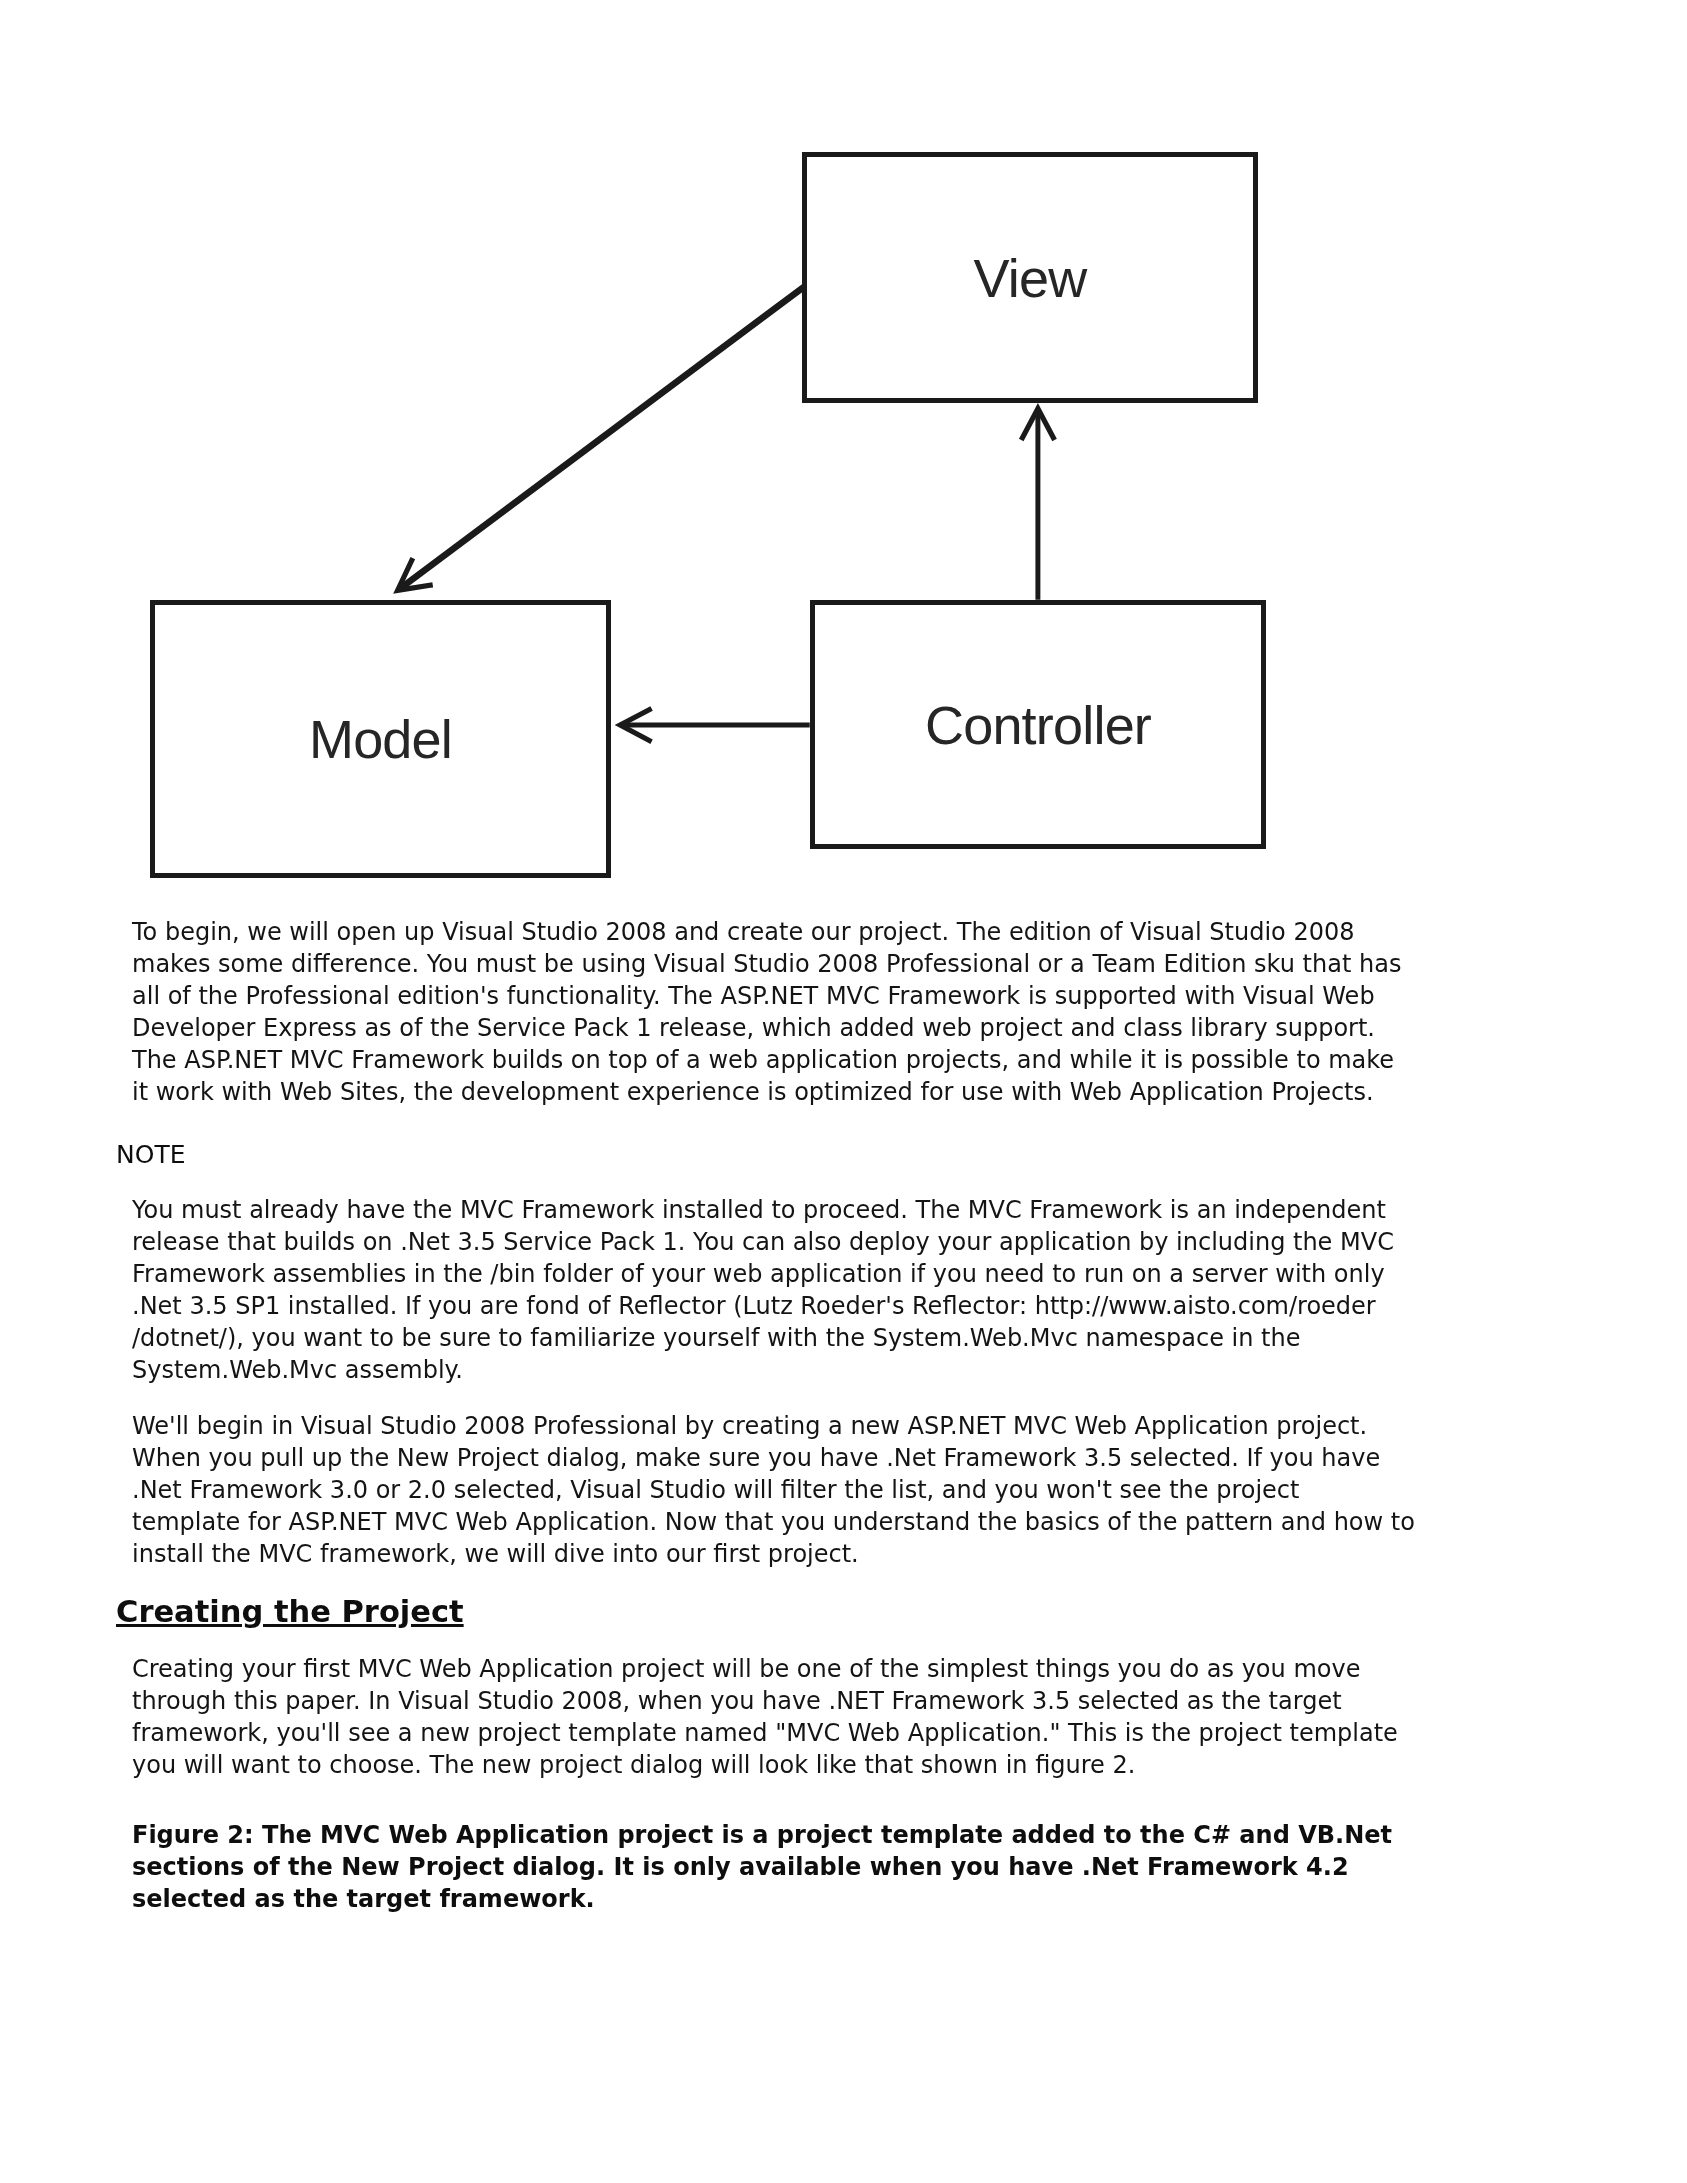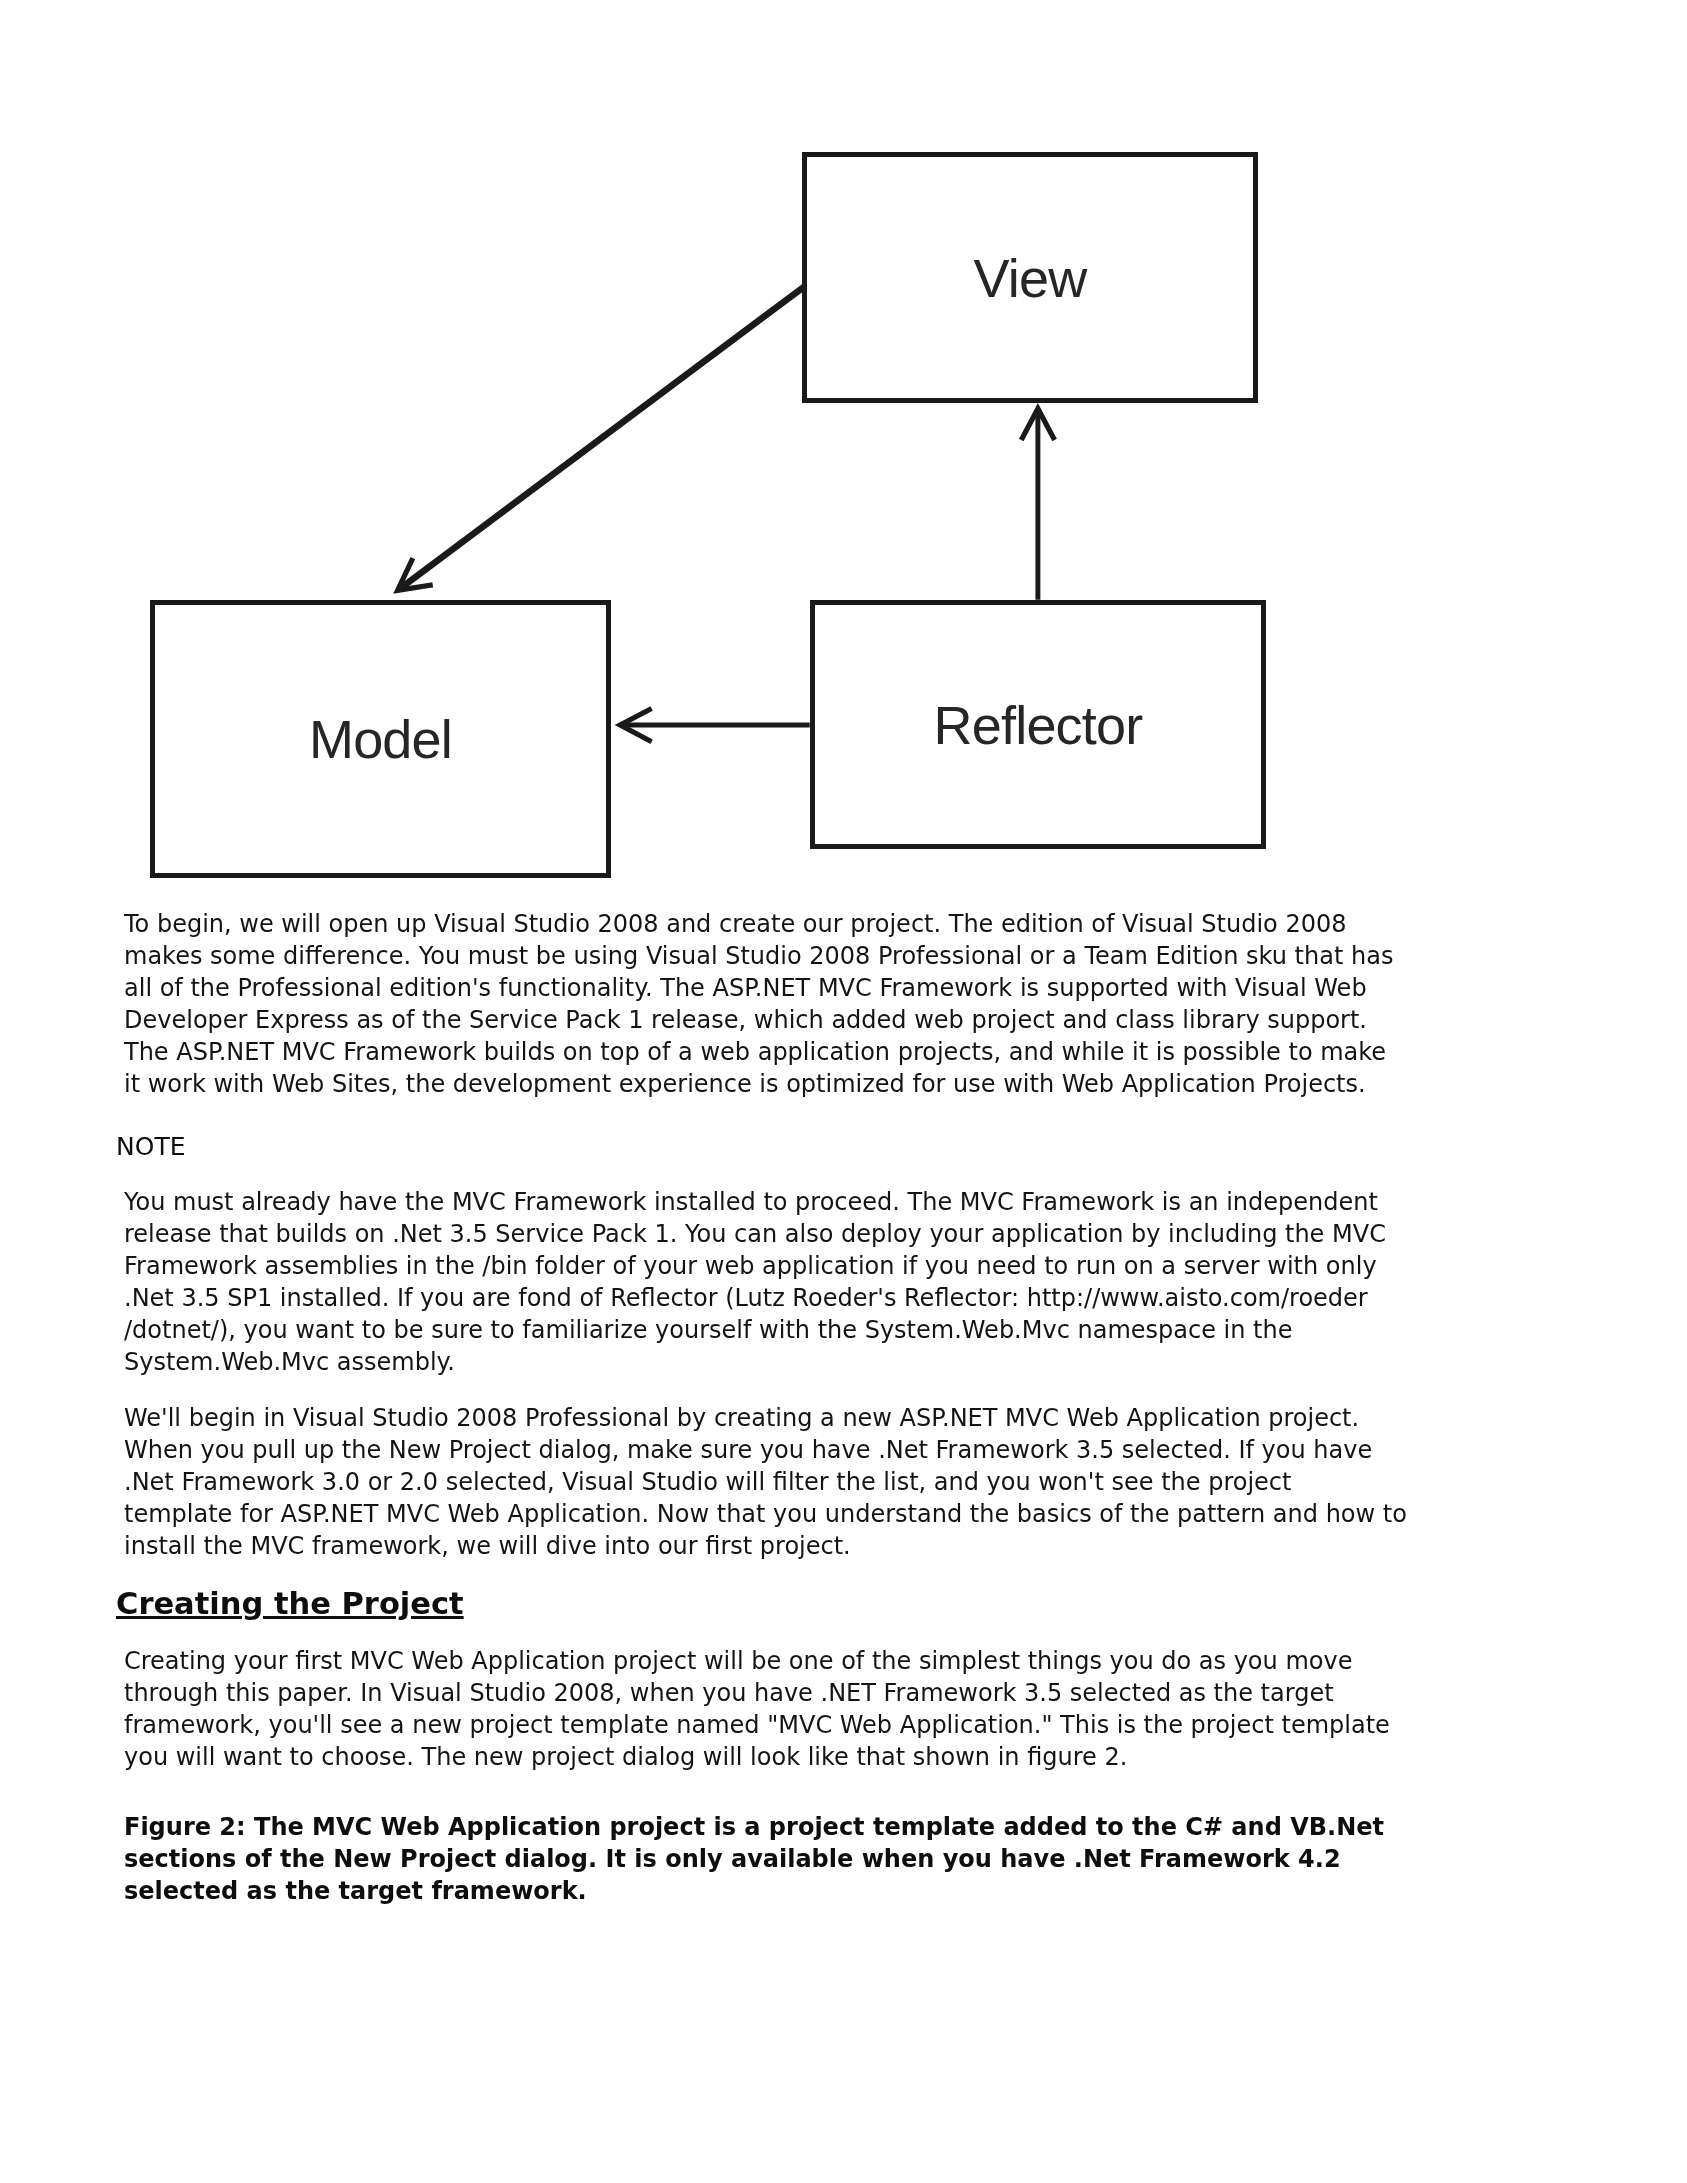--- a/index.html
+++ b/index.html
@@ -41,21 +41,21 @@
   .dbox.controller { left: 810px;  top: 600px; width: 456px; height: 249px; }
 
   
   .content {
     position: absolute;
     left: 116px;
     top: 900px;
     width: 1508px;
   }
   .body {
-    margin: 8px;
+    margin: 16px;
     font-size: 24px;
     line-height: 32px;
     white-space: pre-line;
     color: #141414;
     letter-spacing: 0px;
   }
   .note-h {
     margin: 31px 0 0 0;
     font-size: 25px;
     line-height: 32px;
@@ -97,21 +97,21 @@
       <line x1="983" y1="880" x2="757" y2="880" stroke="#1a1a1a" stroke-width="6" marker-end="url(#arrowhead)"></line>
     </svg>
 
     <div class="dbox view">
       <span>View</span>
     </div>
     <div class="dbox model">
       <span>Model</span>
     </div>
     <div class="dbox controller">
-      <span>Reflector</span>
+      <span>Controller</span>
     </div>
   </div>
 
   <div class="content">
     <p class="body">To begin, we will open up Visual Studio 2008 and create our project. The edition of Visual Studio 2008
 makes some difference. You must be using Visual Studio 2008 Professional or a Team Edition sku that has
 all of the Professional edition's functionality. The ASP.NET MVC Framework is supported with Visual Web
 Developer Express as of the Service Pack 1 release, which added web project and class library support.
 The ASP.NET MVC Framework builds on top of a web application projects, and while it is possible to make
 it work with Web Sites, the development experience is optimized for use with Web Application Projects.</p>

